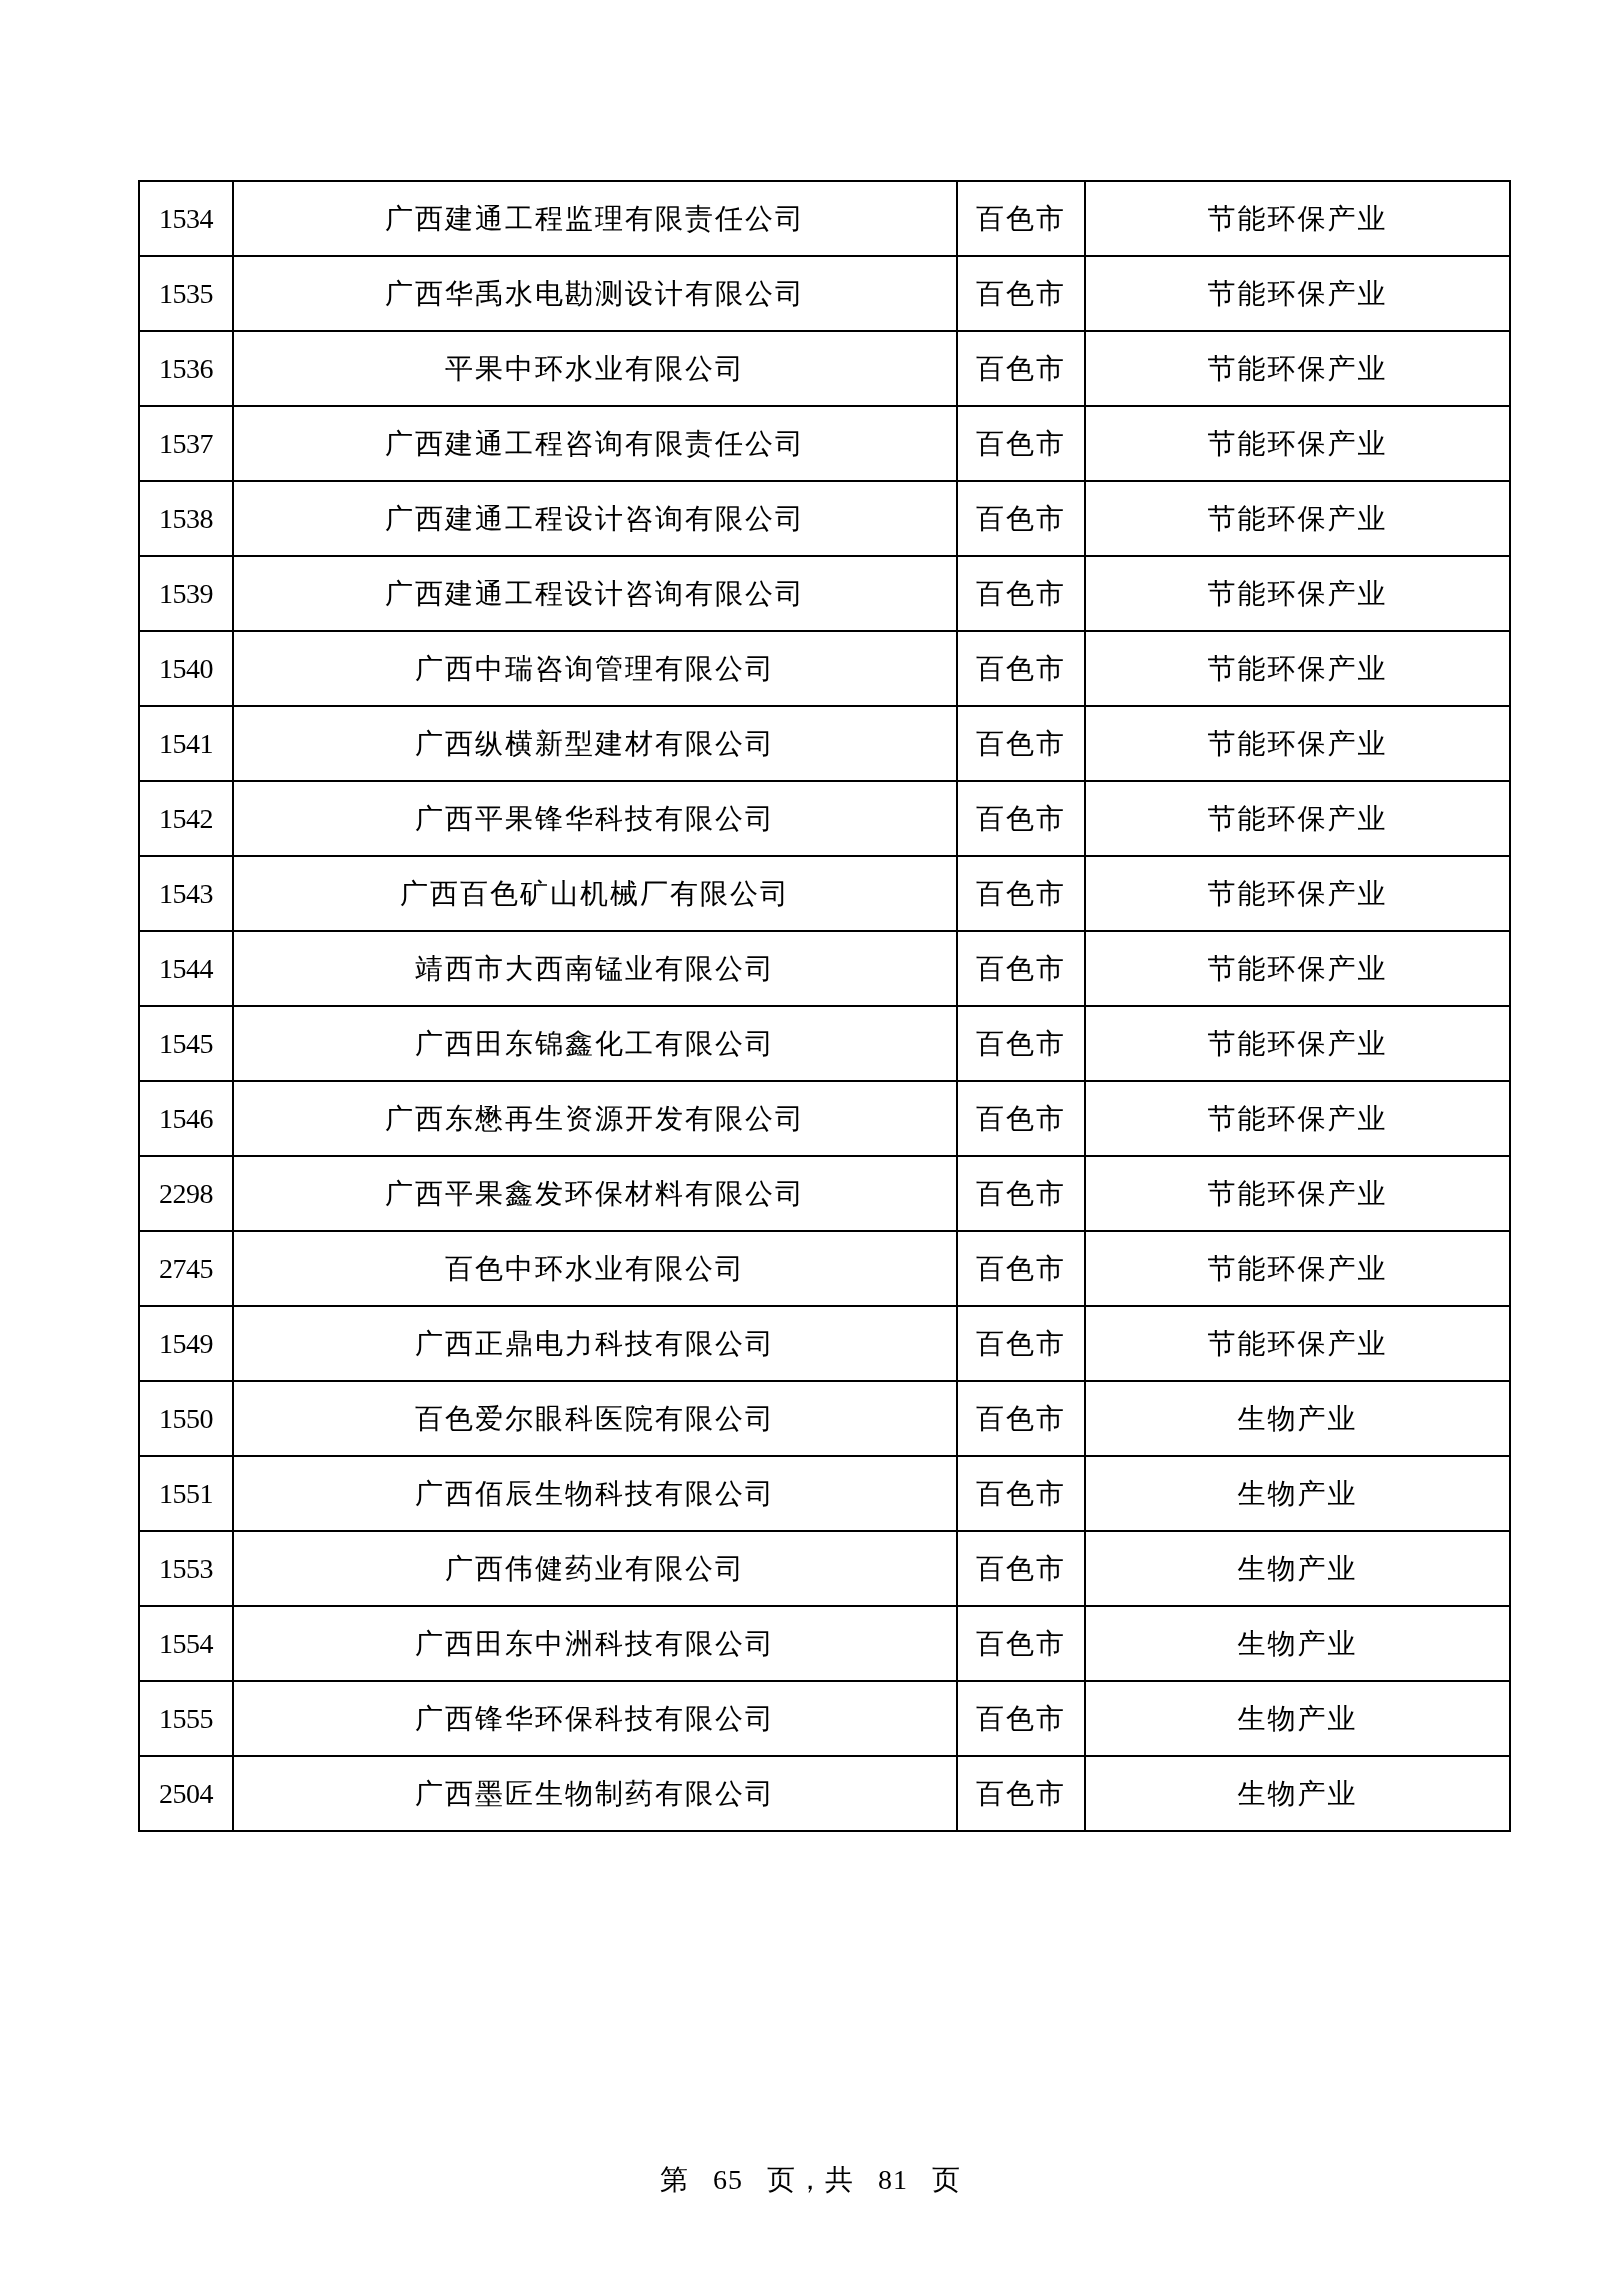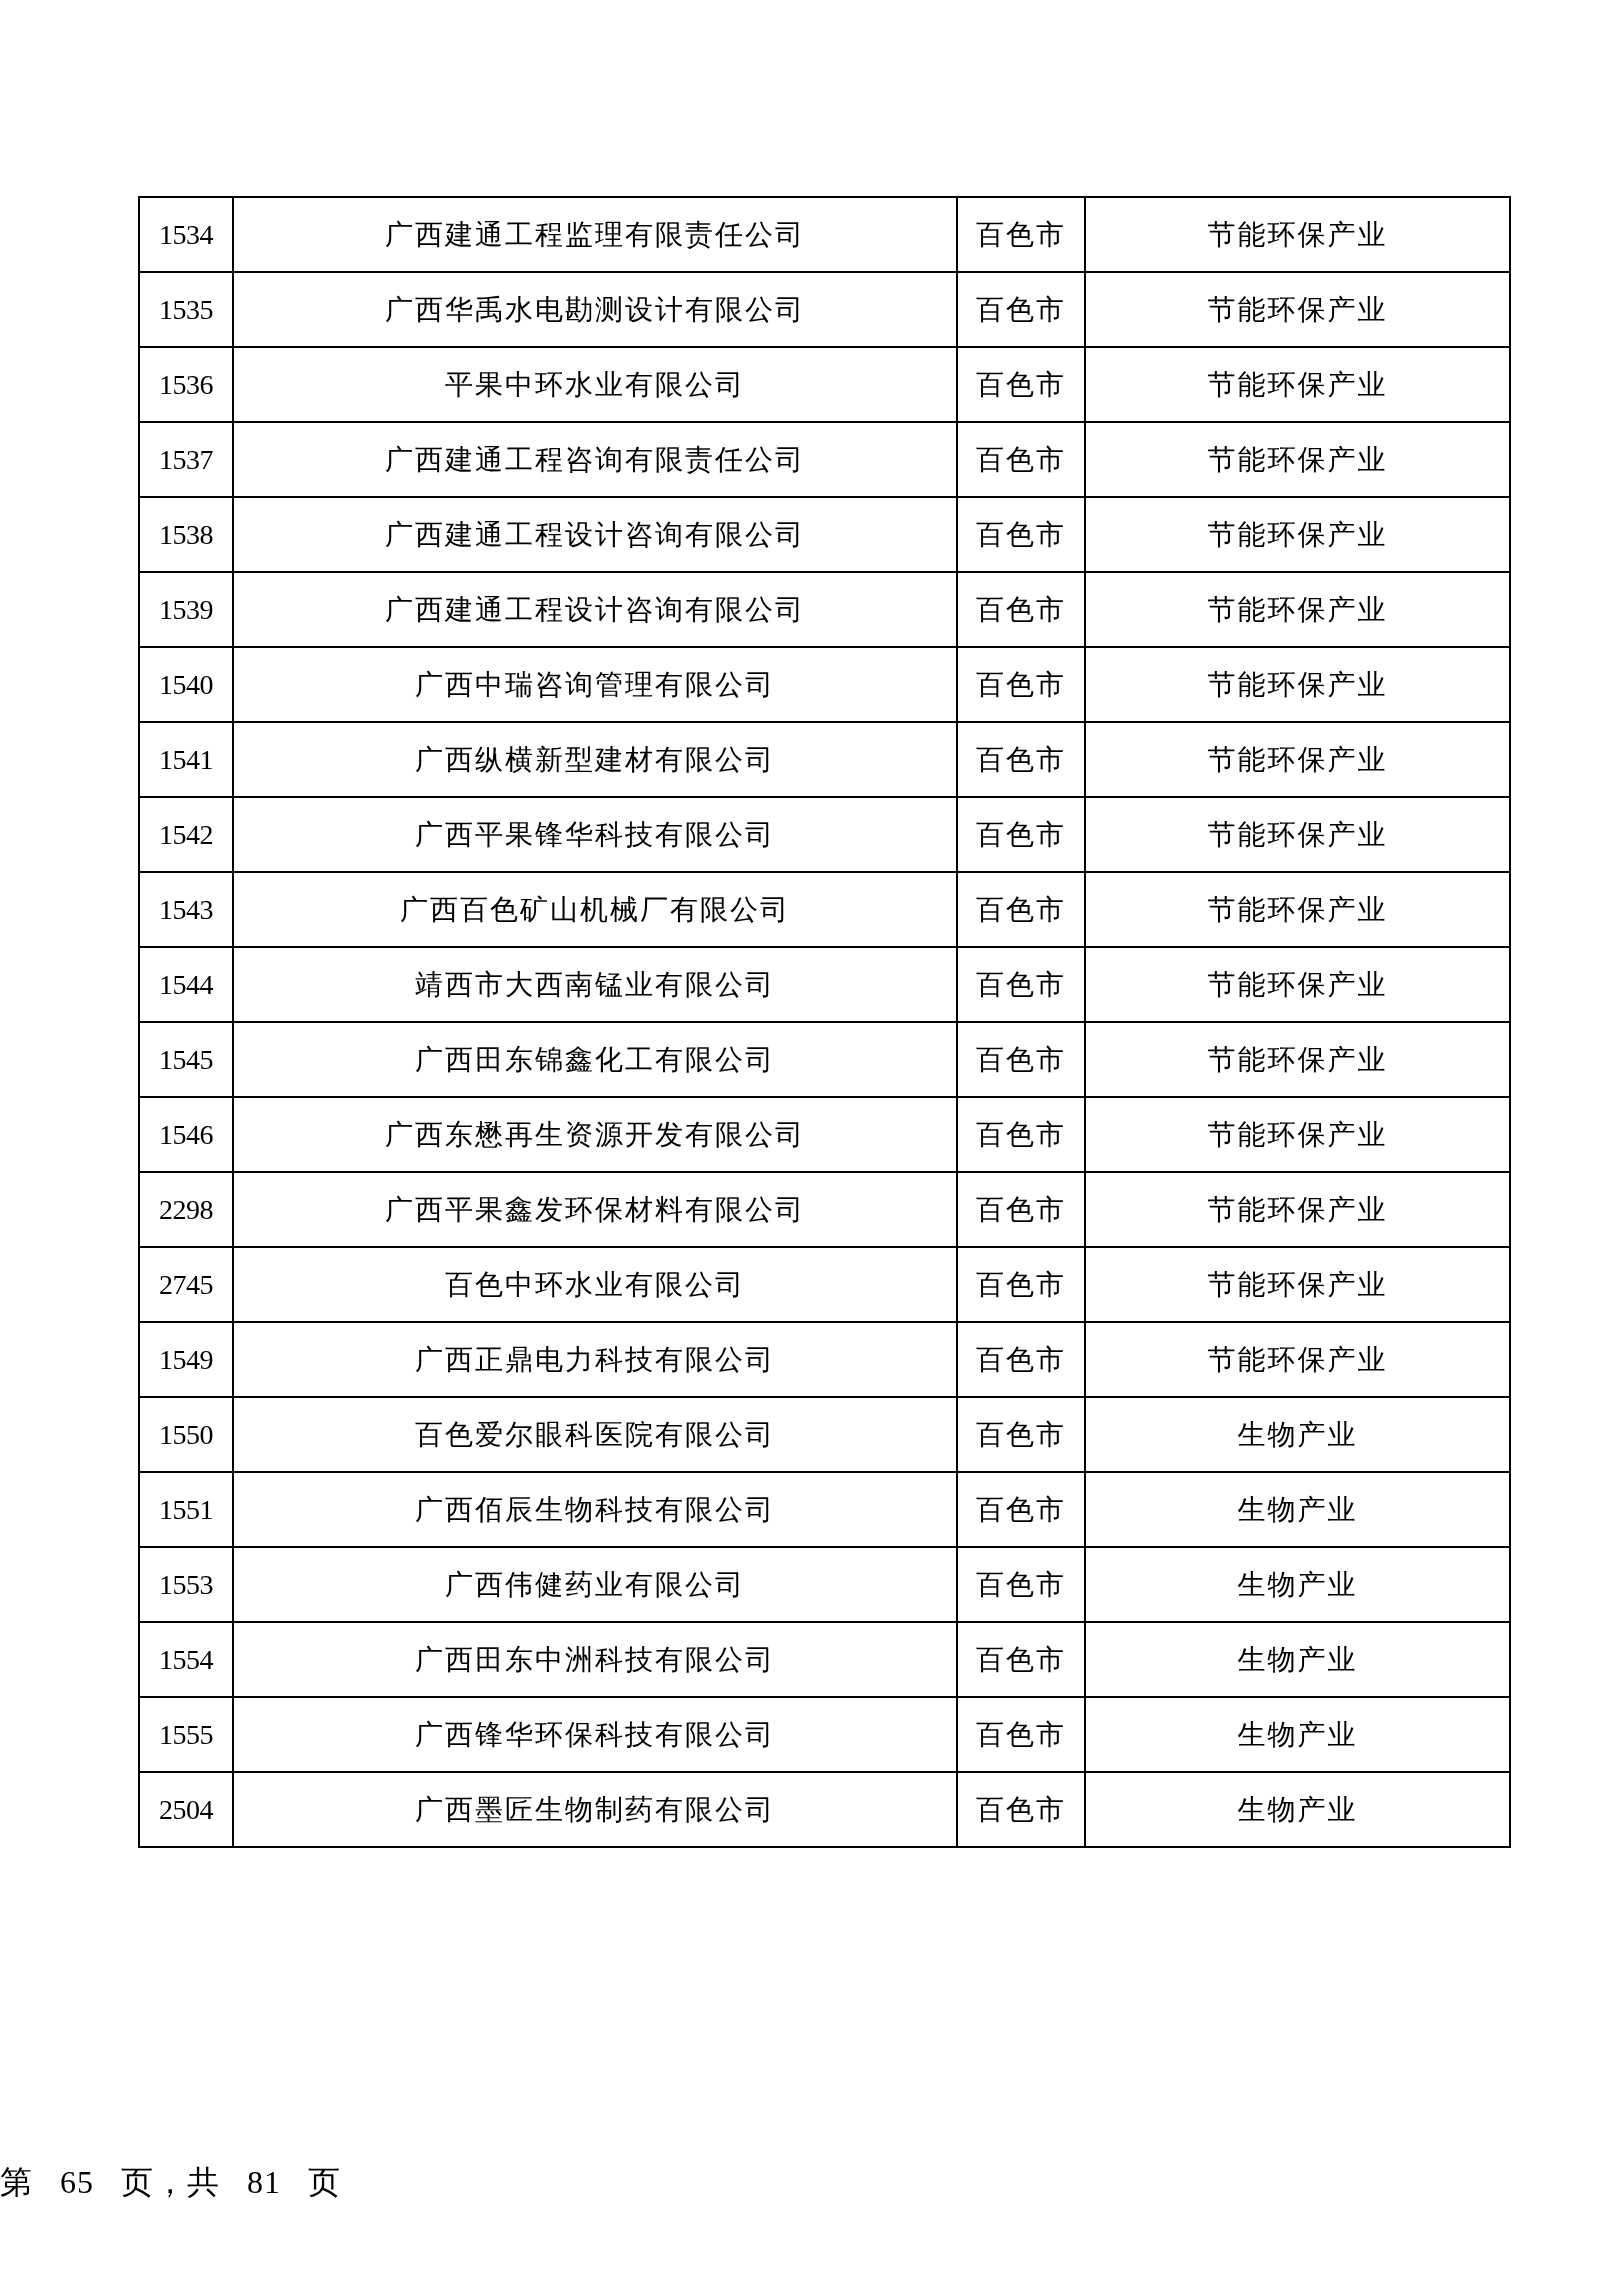--- a/index.html
+++ b/index.html
@@ -18,21 +18,21 @@
   .page {
     position: absolute;
     left: 0; top: 0;
     width: 1621px;
     height: 2293px;
     background: #ffffff;
   }
   table.list {
     position: absolute;
     left: 138px;
-    top: 196px;
+    top: 180px;
     width: 1372px;
     border-collapse: collapse;
     table-layout: fixed;
     border: 2.9px solid #000;
     padding-left: 43px;
   }
   table.list col.c-no { width: 94px; }
   table.list col.c-name { width: 724px; }
   table.list col.c-city { width: 128px; }
   table.list col.c-ind { width: 425px; }
@@ -55,22 +55,23 @@
   table.list td.name,
   table.list td.city,
   table.list td.ind {
     letter-spacing: 2px;
   }
   .footer {
     position: absolute;
     left: 0;
     width: 1621px;
     top: 2161px;
+    text-align: center;
     font-family: "Liberation Serif", "DejaVu Serif", serif;
-    font-size: 32px;
+    font-size: 28px;
     letter-spacing: 1px;
   }
   .footer span { white-space: pre; }
 </style>
 </head>
 <body>
 
 <div class="page">
   <table class="list">
     <colgroup>

